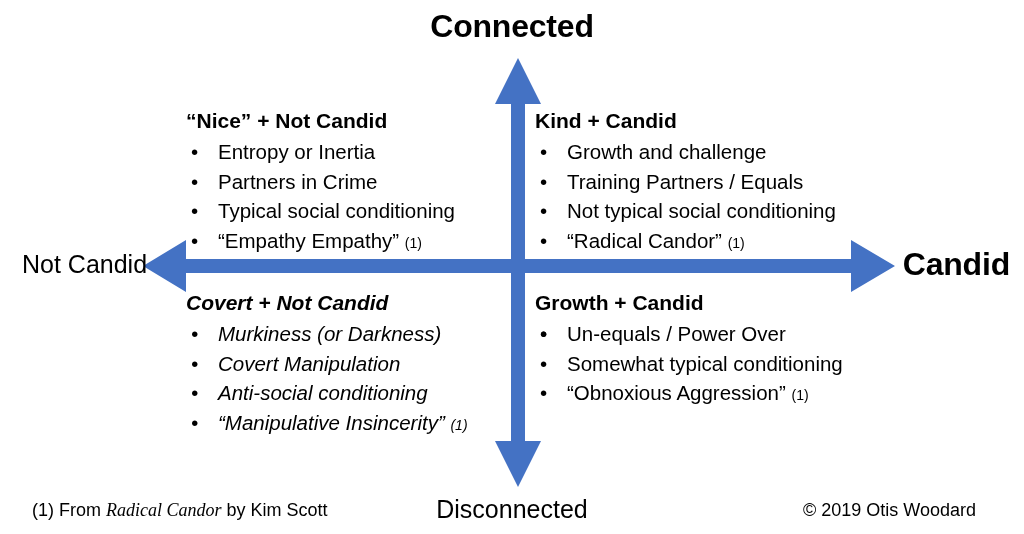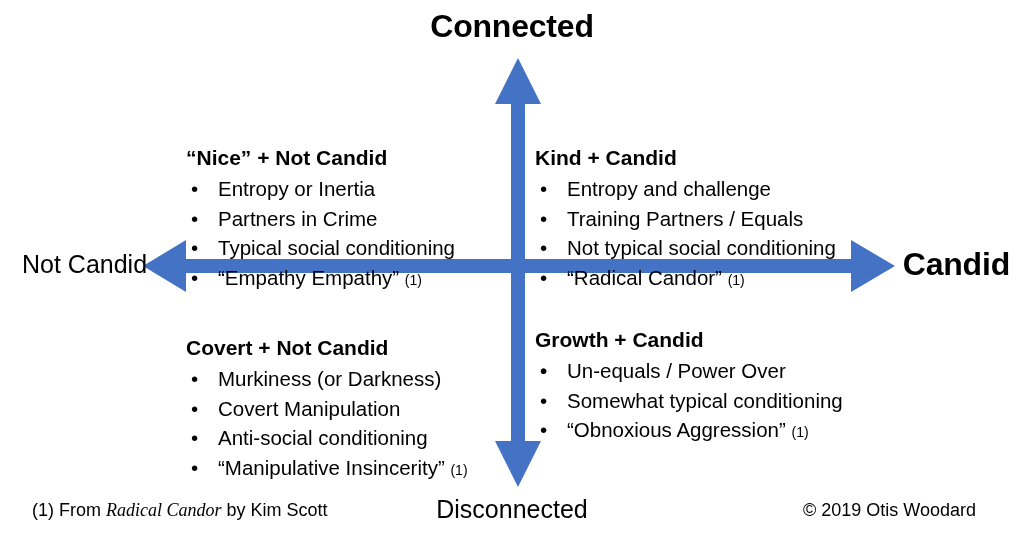--- a/index.html
+++ b/index.html
@@ -62,21 +62,20 @@
     right: 14px;
     top: 246px;
     font-size: 32px;
     font-weight: bold;
     letter-spacing: -0.2px;
   }
 
   
   .quadrant {
     position: absolute;
-    margin-top: 37px;
   }
   .quad-title {
     font-size: 21px;
     font-weight: bold;
     margin: 0 0 2px 0;
     line-height: 1.28;
     white-space: nowrap;
   }
   .quad-list {
     list-style: none;
@@ -97,21 +96,21 @@
     font-size: 20.5px;
     line-height: 1.45;
   }
   .ref {
     font-size: 14px;
     vertical-align: baseline;
   }
 
   #quad-top-left  { left: 186px; top: 108px; }
   #quad-top-right { left: 535px; top: 108px; }
-  #quad-bottom-left  { left: 186px; top: 298px; }
+  #quad-bottom-left  { left: 186px; top: 290px; font-style: italic; }
   #quad-bottom-right { left: 535px; top: 290px; }
 
   
   .footer-text {
     position: absolute;
     font-size: 18px;
     white-space: nowrap;
   }
   #footnote { left: 32px; top: 500px; }
   #footnote .italic { font-style: italic; font-family: Liberation Serif, serif; }
@@ -161,21 +160,21 @@
         <span class="ref">(1)</span>
       </li>
     </ul>
   </div>
 
   <div class="quadrant" id="quad-top-right">
     <div class="quad-title">Kind + Candid</div>
     <ul class="quad-list">
       <li>
         <span class="bullet">•</span>
-        <span>Entropy and challenge</span>
+        <span>Growth and challenge</span>
         <span class="ref"></span>
       </li>
       <li>
         <span class="bullet">•</span>
         <span>Training Partners / Equals</span>
         <span class="ref"></span>
       </li>
       <li>
         <span class="bullet">•</span>
         <span>Not typical social conditioning</span>

